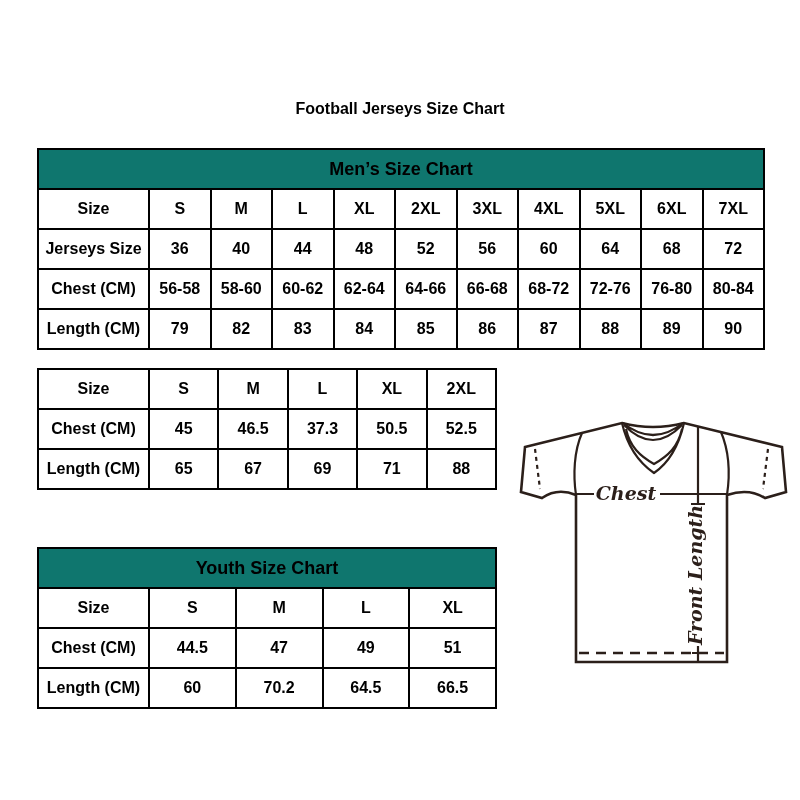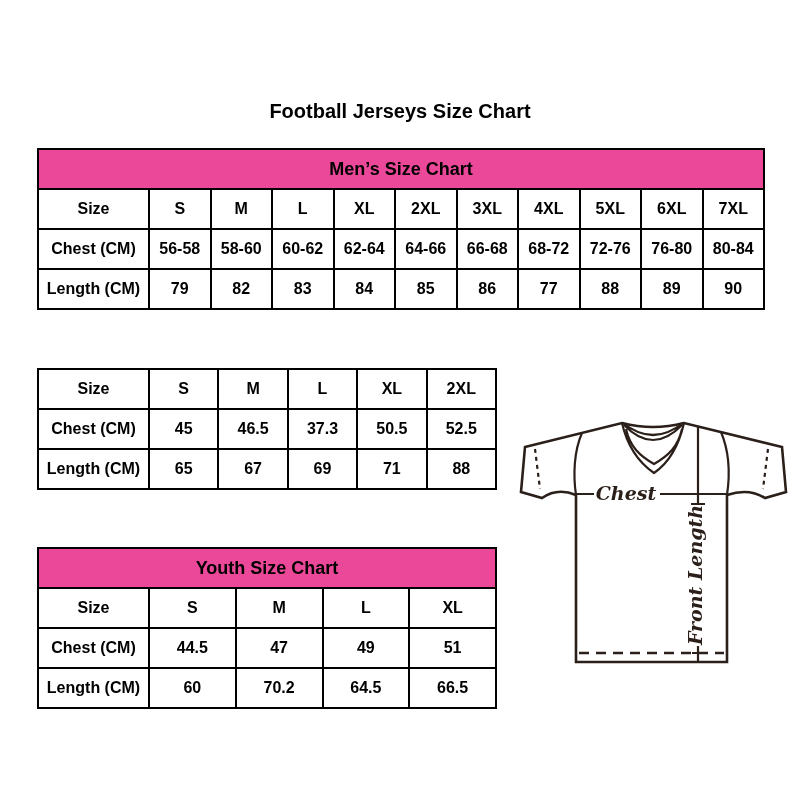--- a/index.html
+++ b/index.html
@@ -11,21 +11,21 @@
     font-family: "Liberation Sans", sans-serif;
     color: #000000;
     overflow: hidden;
   }
   .page-title {
     position: absolute;
     top: 100px;
     left: 0;
     width: 100%;
     text-align: center;
-    font-size: 20px;
+    font-size: 16px;
     font-weight: bold;
     color: #000000;
     letter-spacing: 0px;
   }
   table.size-table {
     position: absolute;
     border-collapse: collapse;
     table-layout: fixed;
     background: #ffffff;
   }
@@ -37,21 +37,21 @@
 
   .size-table th, .size-table td {
     border: 2px solid #000000;
     font-weight: bold;
     text-align: center;
     vertical-align: middle;
     padding: 0;
     color: #000000;
   }
   .size-table th.ttl {
-    background: #ec4899;
+    background: #0f766e;
     font-size: 18px;
     height: 38px;
   }
   .size-table td {
     font-size: 16px;
     height: 38px;
     background: #ffffff;
   }
   .jersey-wrap {
     position: absolute;
@@ -102,41 +102,54 @@
           <td class="val">L</td>
           <td class="val">XL</td>
           <td class="val">2XL</td>
           <td class="val">3XL</td>
           <td class="val">4XL</td>
           <td class="val">5XL</td>
           <td class="val">6XL</td>
           <td class="val">7XL</td>
         </tr>
         <tr>
+          <td class="lbl">Jerseys Size</td>
+          <td class="val">36</td>
+          <td class="val">40</td>
+          <td class="val">44</td>
+          <td class="val">48</td>
+          <td class="val">52</td>
+          <td class="val">56</td>
+          <td class="val">60</td>
+          <td class="val">64</td>
+          <td class="val">68</td>
+          <td class="val">72</td>
+        </tr>
+        <tr>
           <td class="lbl">Chest (CM)</td>
           <td class="val">56-58</td>
           <td class="val">58-60</td>
           <td class="val">60-62</td>
           <td class="val">62-64</td>
           <td class="val">64-66</td>
           <td class="val">66-68</td>
           <td class="val">68-72</td>
           <td class="val">72-76</td>
           <td class="val">76-80</td>
           <td class="val">80-84</td>
         </tr>
         <tr>
           <td class="lbl">Length (CM)</td>
           <td class="val">79</td>
           <td class="val">82</td>
           <td class="val">83</td>
           <td class="val">84</td>
           <td class="val">85</td>
           <td class="val">86</td>
-          <td class="val">77</td>
+          <td class="val">87</td>
           <td class="val">88</td>
           <td class="val">89</td>
           <td class="val">90</td>
         </tr>
       </tbody>
     </table>
 
   <table class="size-table" id="women-table">
       <colgroup>
         <col class="lblcol">

